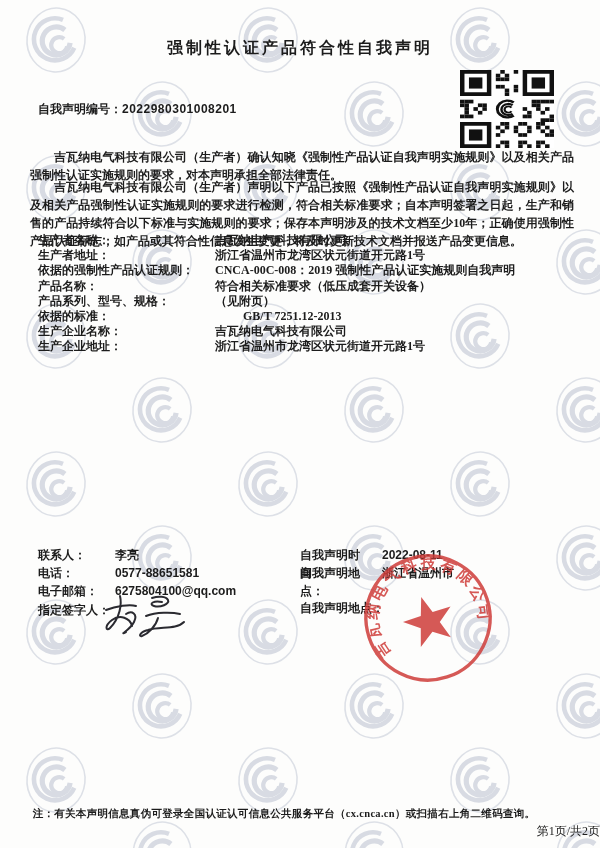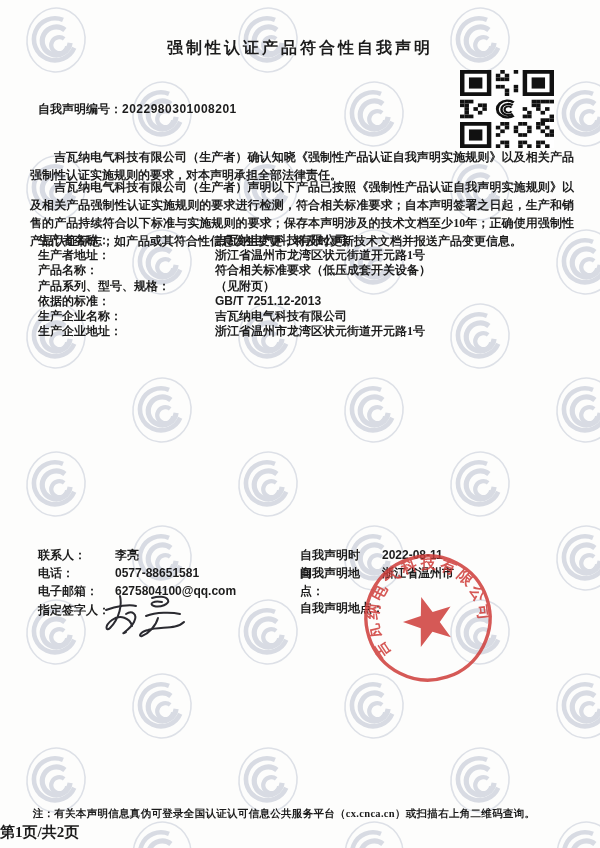--- a/index.html
+++ b/index.html
@@ -20,39 +20,39 @@
   .para{
     position:absolute;left:30px;width:544px;font-size:12px;line-height:18px;
     font-weight:bold;text-align:justify;text-indent:2em;
   }
   .p1{top:148px;}
   .p2{top:178px;}
   .fields{position:absolute;top:233px;left:38px;width:540px;font-size:12px;font-weight:bold;}
   .frow{display:flex;height:15.2px;line-height:15.2px;}
   .flabel{width:177px;flex:none;}
   .fvalue{flex:1;}
-  .mono-val{font-family:Liberation Sans, sans-serif;}
+  .mono-val{font-family:Liberation Serif, serif;margin-left:28px;}
   .contact{position:absolute;top:546px;left:38px;font-size:12px;font-weight:bold;}
   .crow{display:flex;height:18.2px;line-height:18.2px;align-items:center;}
   .clabel{width:77px;flex:none;}
   .cval{font-family:"Liberation Sans","DejaVu Sans",sans-serif;}
   .declmeta{position:absolute;top:546px;left:300px;font-size:12px;font-weight:bold;}
   .drow{display:flex;height:18.2px;line-height:18.2px;}
   .dlabel{width:82px;flex:none;}
   .seal-label{position:absolute;top:600px;left:300px;font-size:12px;font-weight:bold;}
   .signature{position:absolute;top:588px;left:96px;z-index:2;}
   .qr{position:absolute;top:70px;left:460px;width:94px;height:78px;z-index:1;}
   .stamp{position:absolute;top:548px;left:356px;z-index:2;opacity:.85;}
   .footnote{
     position:absolute;top:807px;left:9px;width:550px;text-align:center;
     font-size:10.5px;font-weight:bold;letter-spacing:.3px;
   }
   .pagenum{
-    position:absolute;top:823px;left:0;width:100%;text-align:left;
-    font-size:15px;font-weight:bold;
+    position:absolute;top:823px;left:0;width:100%;text-align:right;
+    font-size:12px;font-weight:normal;
   }
 </style>
 </head>
 <body>
 
 <div class="page">
 
   <svg class="wm" width="600" height="848">
     <defs>
       <g id="cccmark" stroke="#c3c9d5" fill="none">
@@ -189,20 +189,24 @@
     <div class="fields">
       <div class="frow">
         <span class="flabel">生产者名称：</span>
         <span class="fvalue">吉瓦纳电气科技有限公司</span>
       </div>
       <div class="frow">
         <span class="flabel">生产者地址：</span>
         <span class="fvalue">浙江省温州市龙湾区状元街道开元路1号</span>
       </div>
       <div class="frow">
+        <span class="flabel">依据的强制性产品认证规则：</span>
+        <span class="fvalue">CNCA-00C-008：2019  强制性产品认证实施规则自我声明</span>
+      </div>
+      <div class="frow">
         <span class="flabel">产品名称：</span>
         <span class="fvalue">符合相关标准要求（低压成套开关设备）</span>
       </div>
       <div class="frow">
         <span class="flabel">产品系列、型号、规格：</span>
         <span class="fvalue">（见附页）</span>
       </div>
       <div class="frow">
         <span class="flabel">依据的标准：</span>
         <span class="fvalue mono-val">GB/T 7251.12-2013</span>

